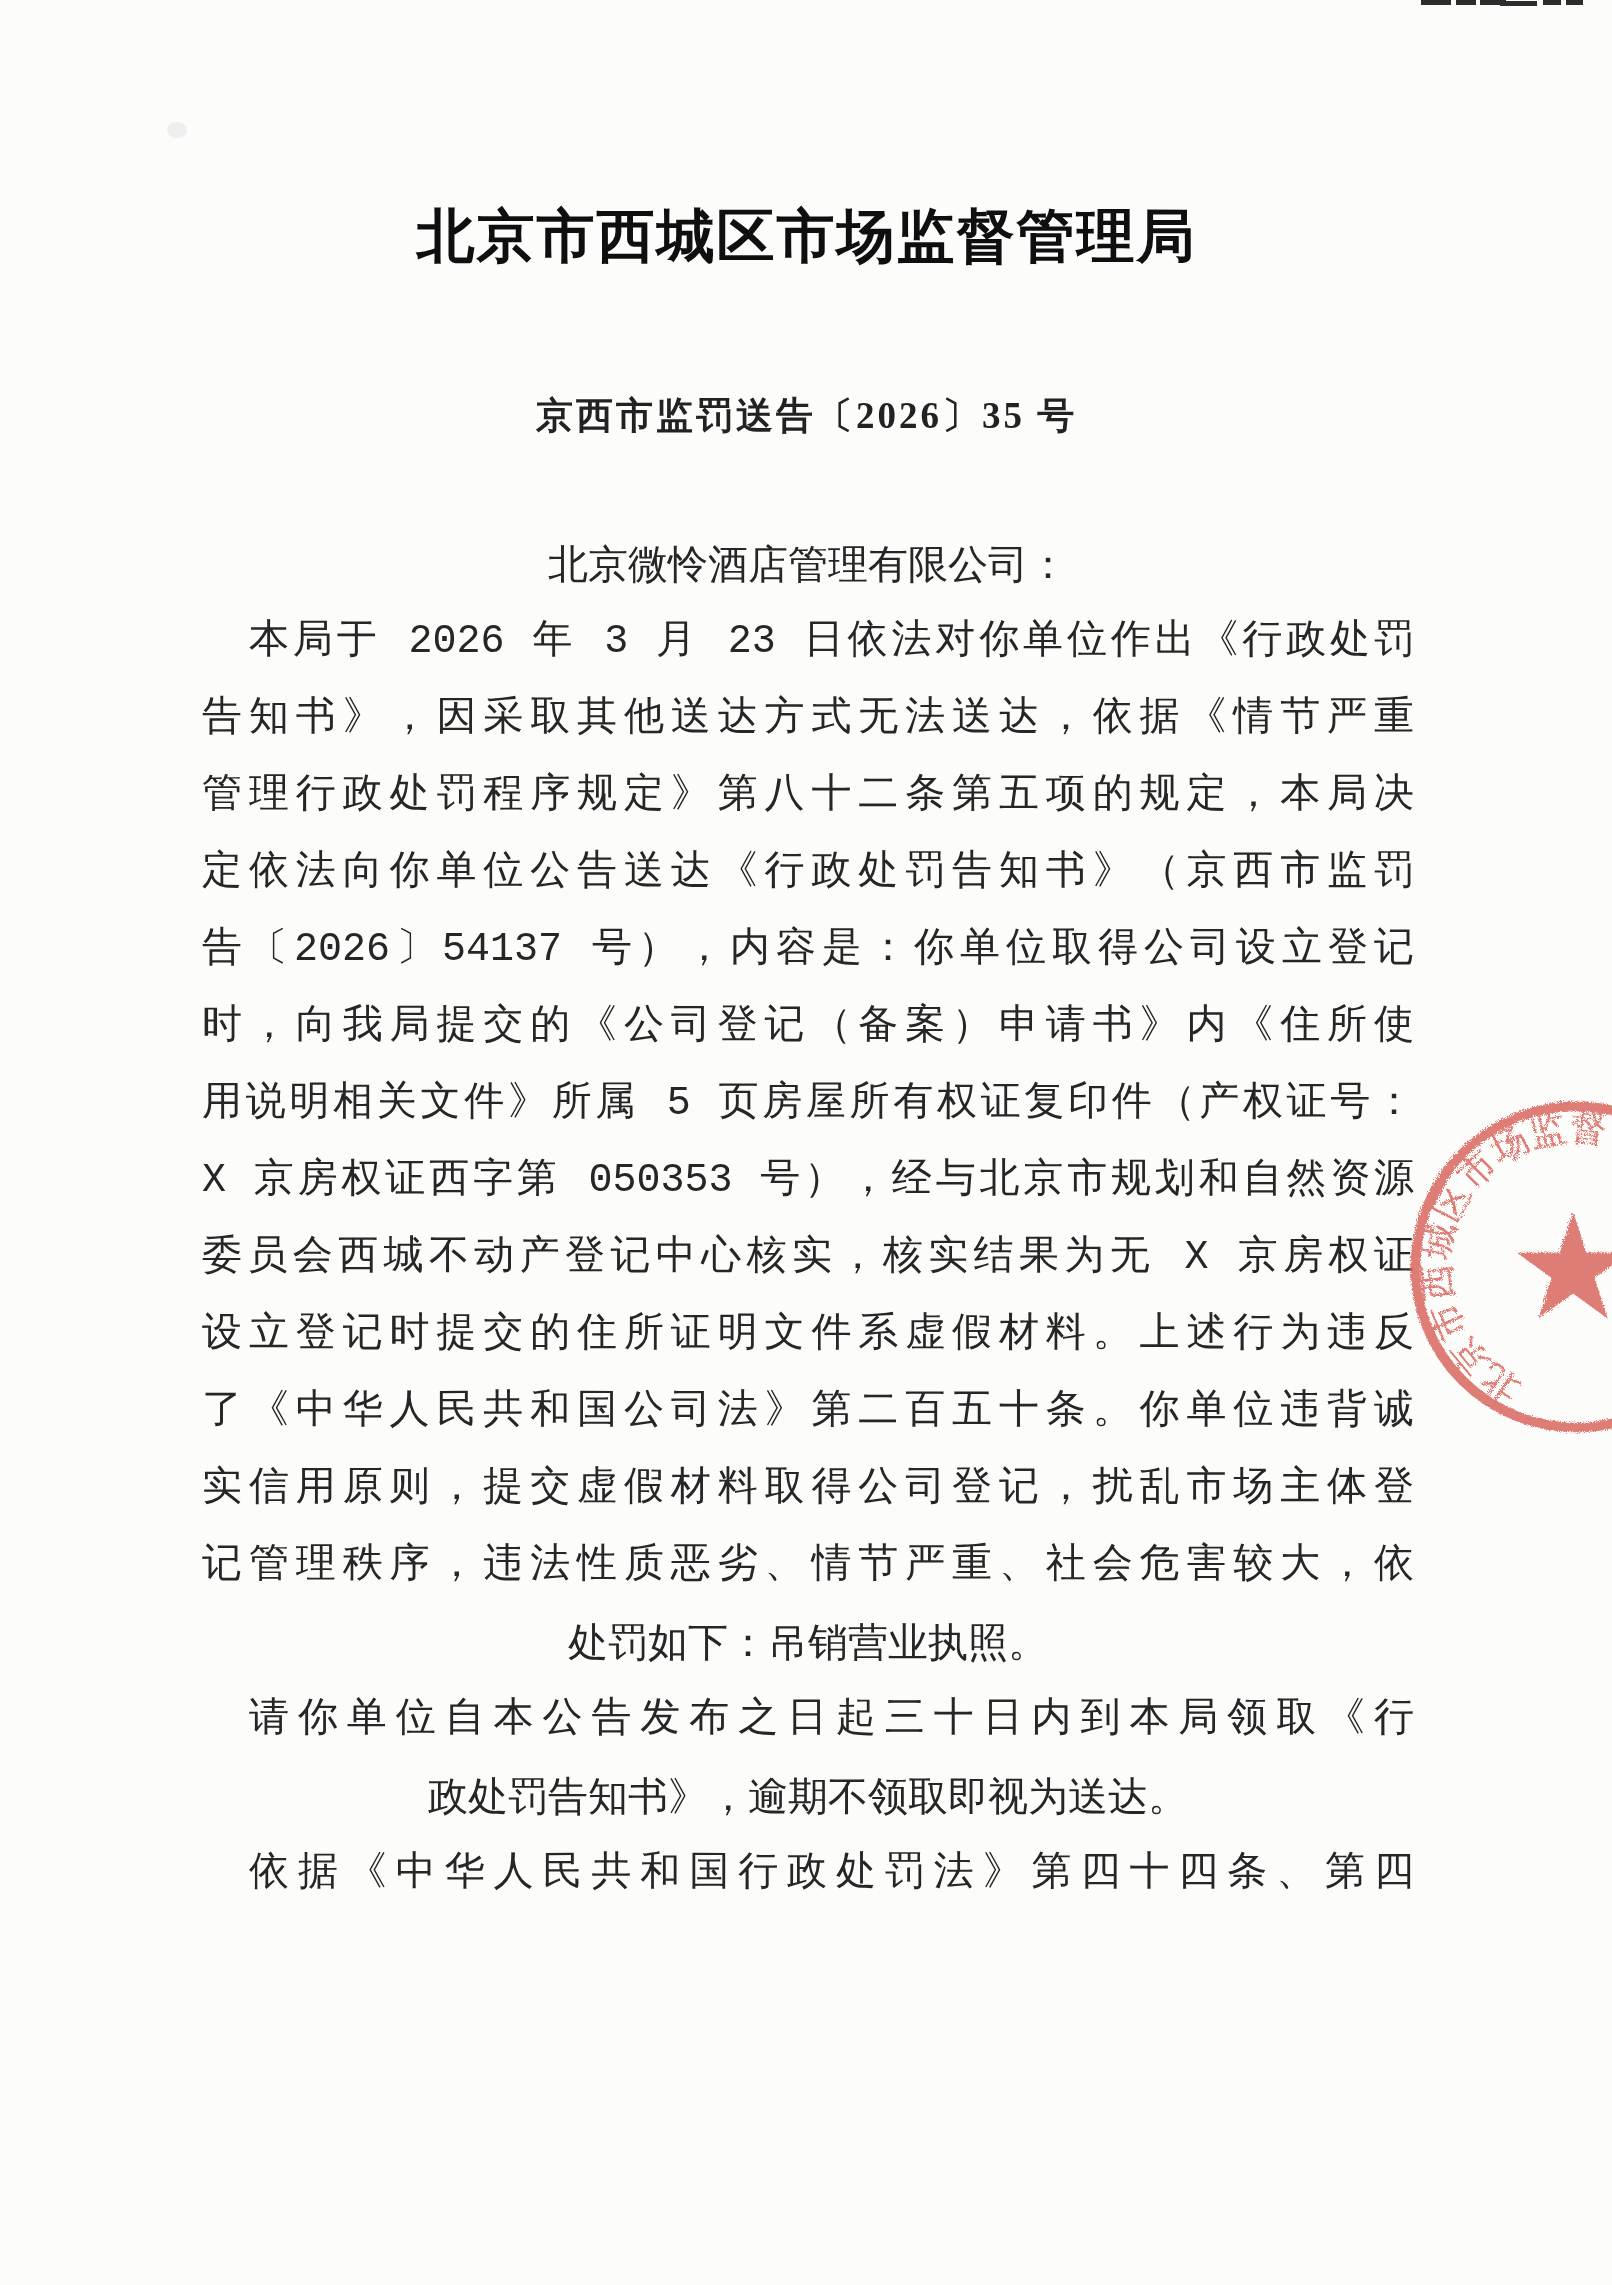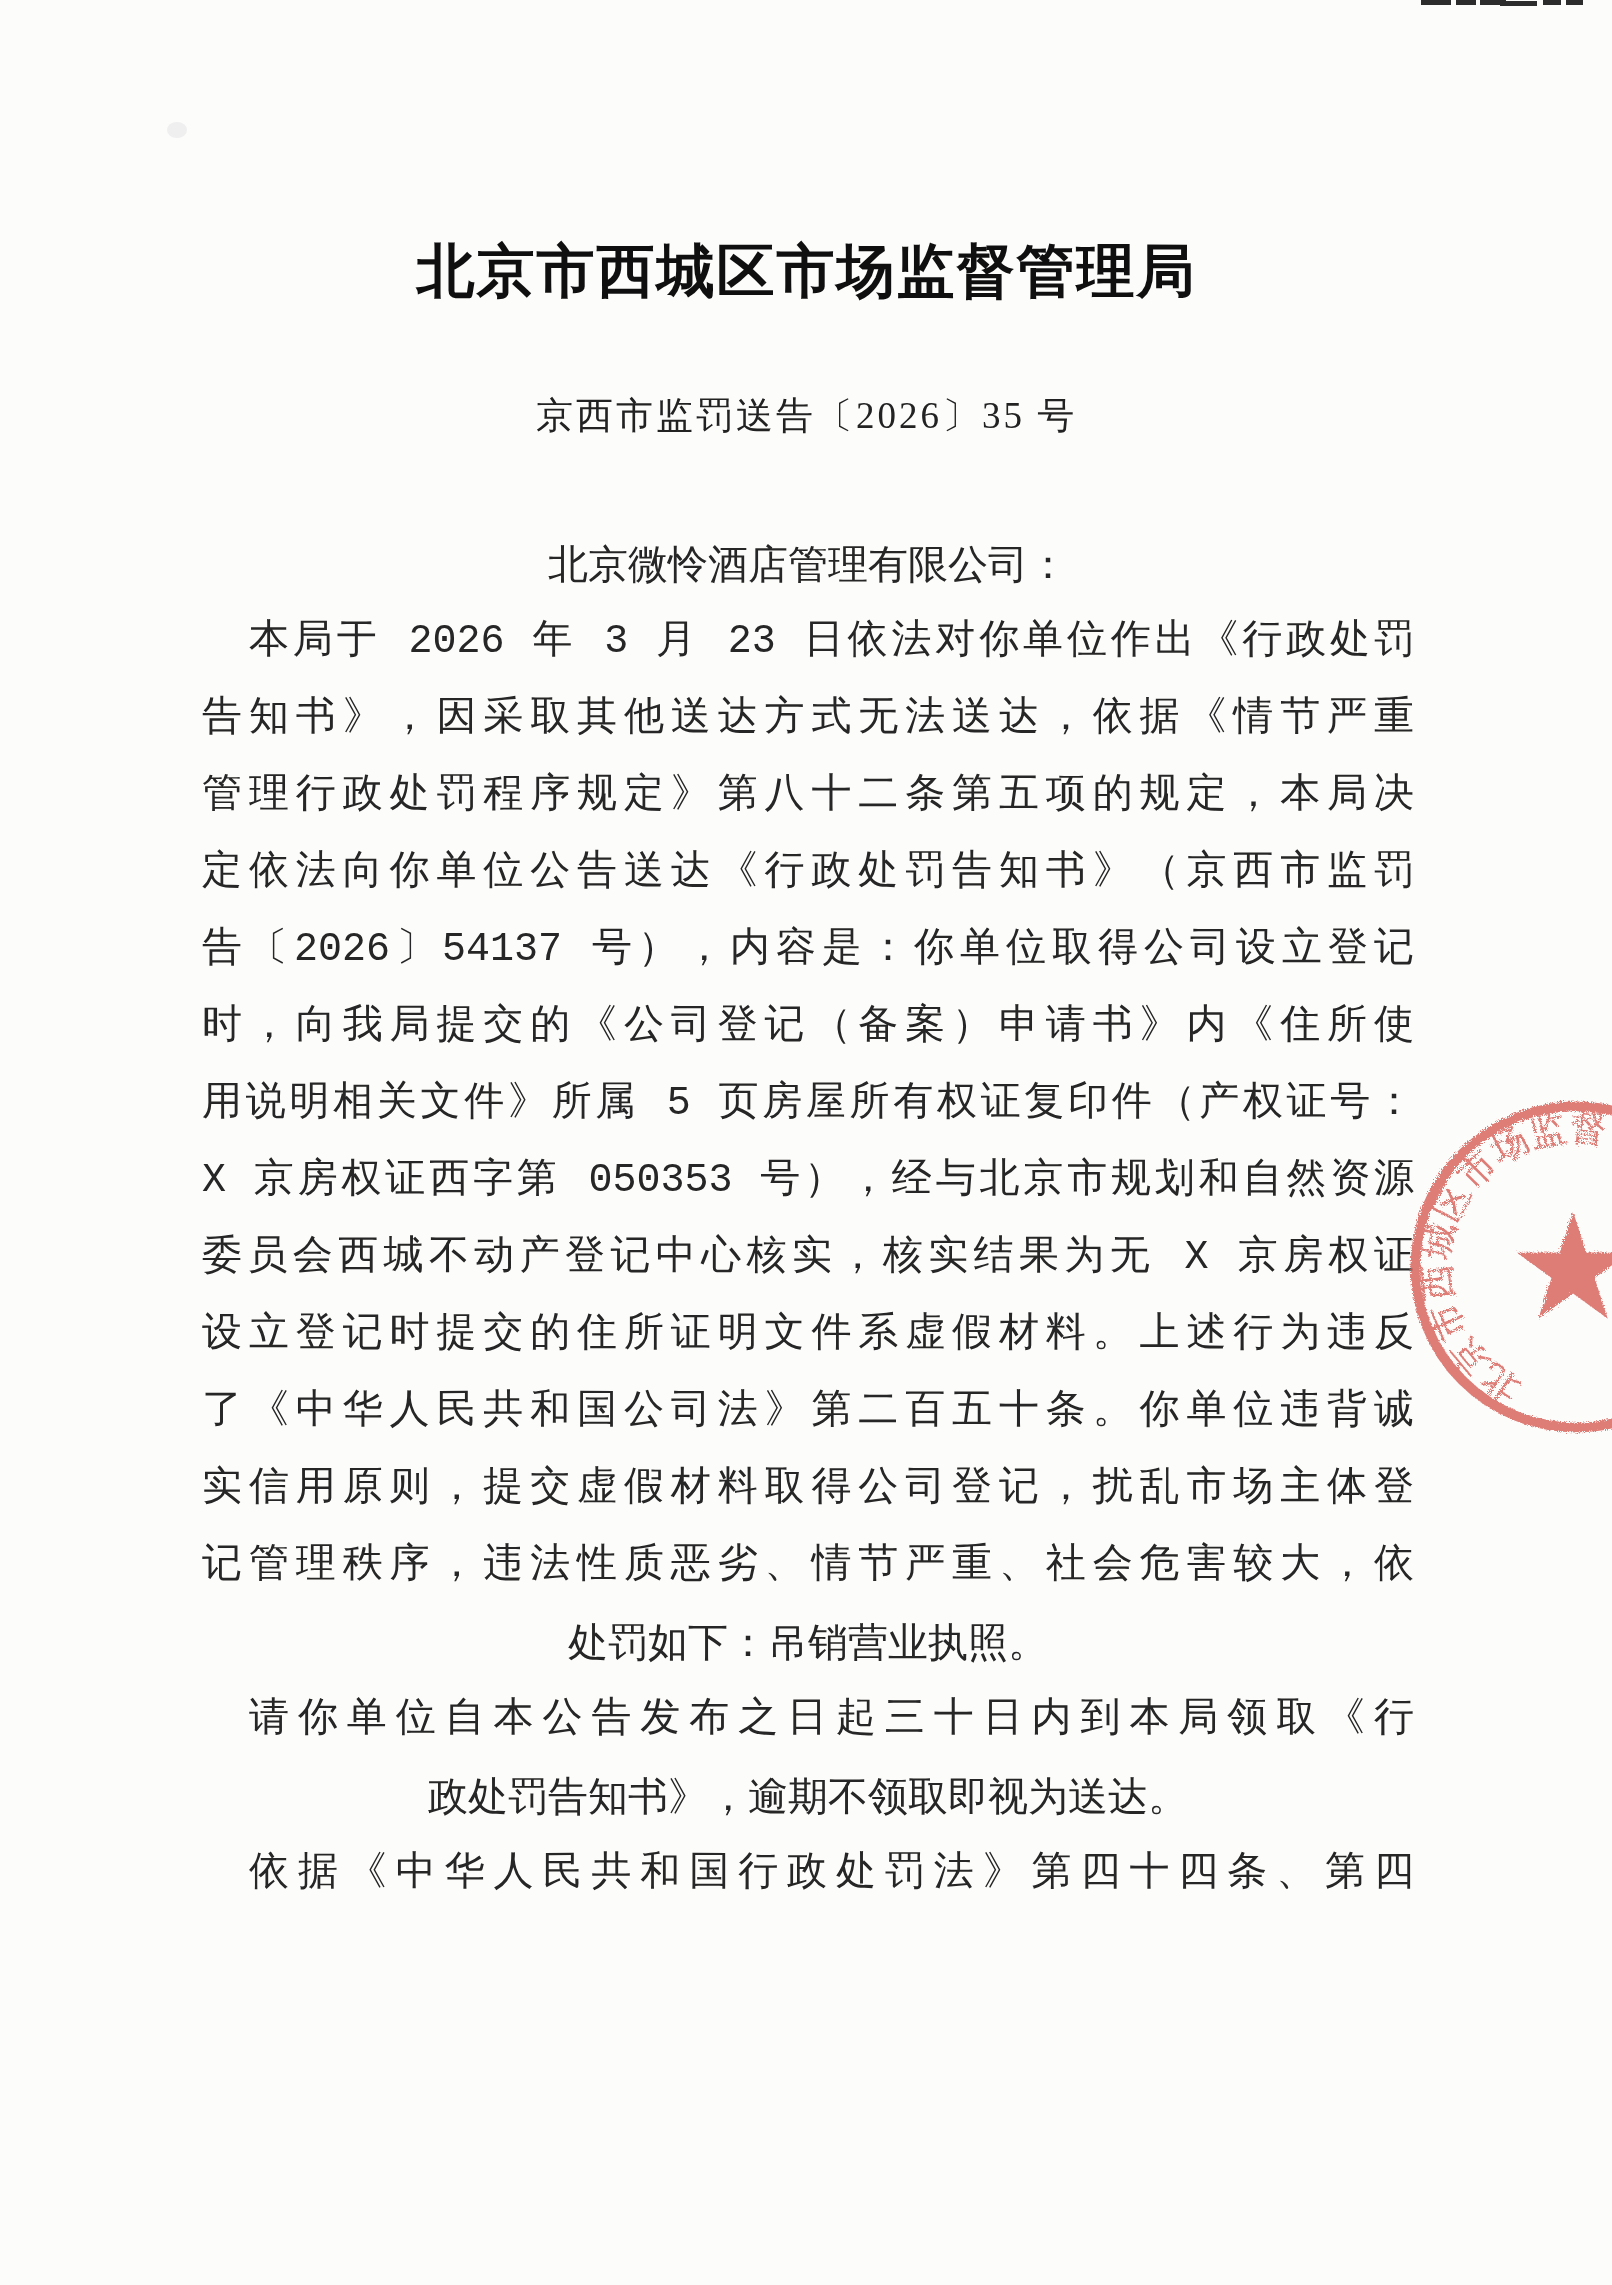--- a/index.html
+++ b/index.html
@@ -13,29 +13,29 @@
   .title-line{
     position:absolute;left:0;width:100%;
     text-align:center;
     font-weight:700;
     color:#0f0f0f;
     font-size:58px;
     letter-spacing:2px;
     line-height:79px;
     height:79px;
   }
-  .title-1{top:197px;margin-top:35px;}
+  .title-1{top:197px;}
   .title-2{top:286px;}
   .doc-number{
     position:absolute;top:386px;left:0;width:100%;
     text-align:center;
     font-size:37px;
     letter-spacing:3px;
     color:#222;
-    line-height:59px;height:59px;
+    line-height:59px;height:59px;font-weight:bold;
   }
   .body-lines{
     position:absolute;
     left:202px;top:526px;width:1212px;
     font-size:40px;
     color:#262626;
   }
   .bline{
     height:77px;line-height:77px;
     overflow:hidden;

